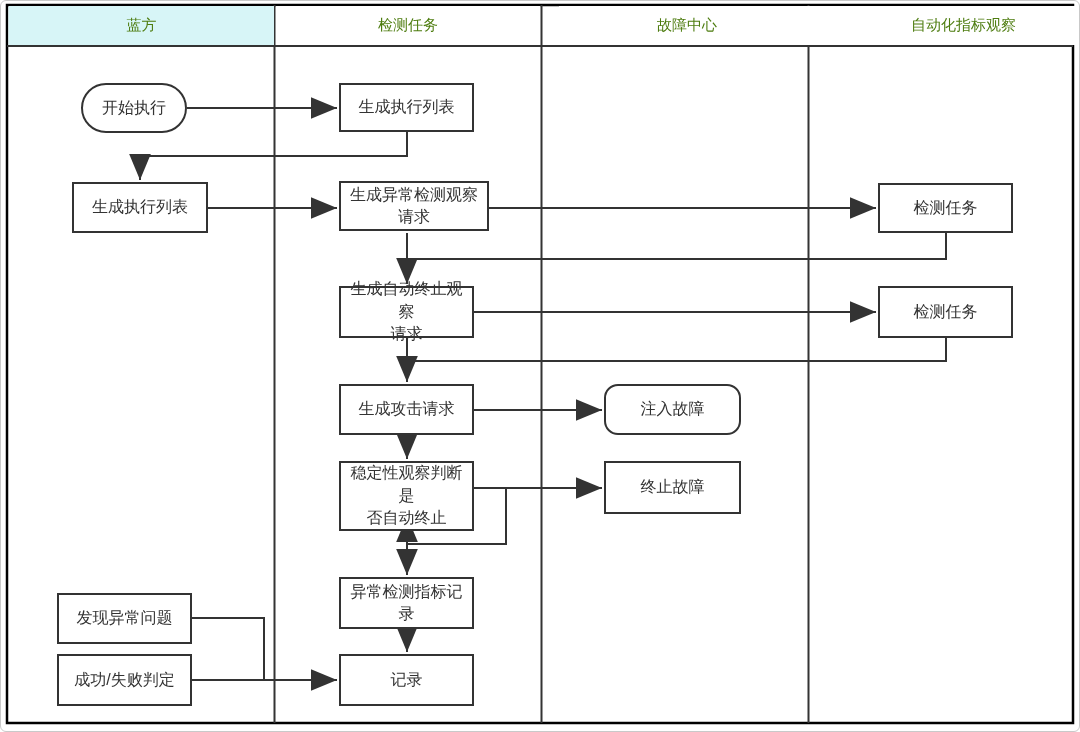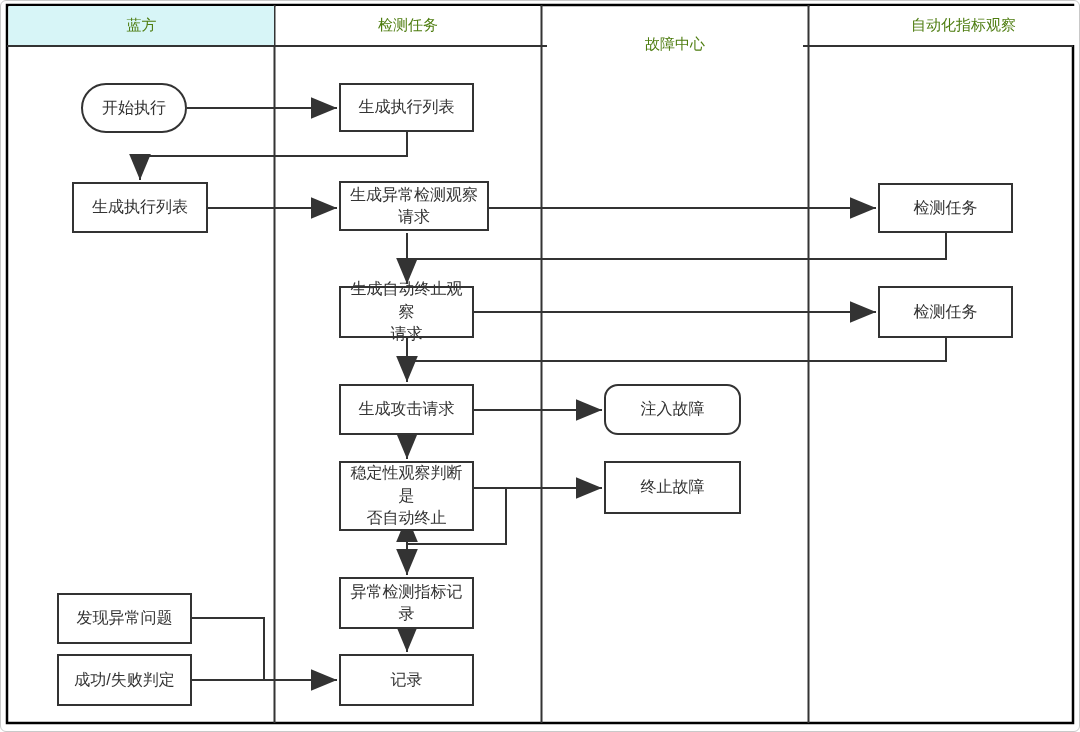--- a/index.html
+++ b/index.html
@@ -65,21 +65,21 @@
       <path d="M505,487 V543 H407"></path>
       <path d="M406,515 V574" marker-start="url(#arr)" marker-end="url(#arr)"></path>
       <path d="M406,628 V651" marker-end="url(#arr)"></path>
       <path d="M191,617 H263 V679"></path>
       <path d="M191,679 H336" marker-end="url(#arr)"></path>
     </g>
   </svg>
 
   <div class="lane-header lane-header--accent" style="left:8px;width:265px;">蓝方</div>
   <div class="lane-header" style="left:275px;width:264px;">检测任务</div>
-  <div class="lane-header" style="left:546px;width:256px;margin-top:19px;">故障中心</div>
+  <div class="lane-header" style="left:558px;width:256px;">故障中心</div>
   <div class="lane-header" style="left:809px;width:307px;">自动化指标观察</div>
 
   <div class="node node--stadium" style="left:80px;top:82px;width:106px;height:50px;">开始执行</div>
   <div class="node" style="left:338px;top:82px;width:135px;height:49px;">生成执行列表</div>
   <div class="node" style="left:71px;top:181px;width:136px;height:51px;">生成执行列表</div>
   <div class="node" style="left:338px;top:180px;width:150px;height:50px;">生成异常检测观察
 请求</div>
   <div class="node" style="left:877px;top:182px;width:135px;height:50px;">检测任务</div>
   <div class="node" style="left:338px;top:285px;width:135px;height:52px;">生成自动终止观察
 请求</div>

